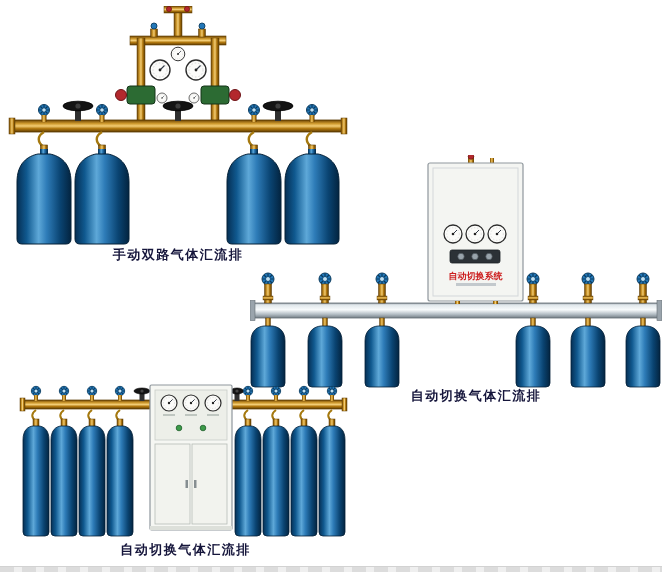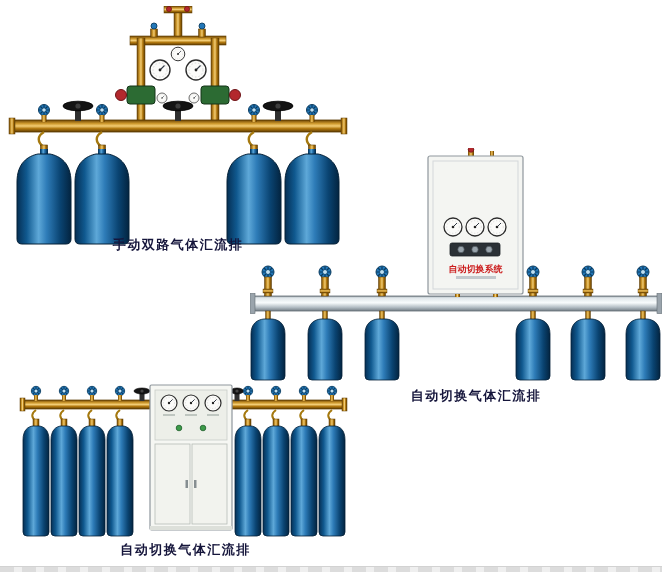--- a/index.html
+++ b/index.html
@@ -126,23 +126,23 @@
   <use xlink:href="#a_bw" href="#a_bw" transform="translate(70,100)"></use>
   <use xlink:href="#a_bw" href="#a_bw" transform="translate(170,100)"></use>
   <use xlink:href="#a_bw" href="#a_bw" transform="translate(270,100)"></use>
 
   <use xlink:href="#a_cyl" href="#a_cyl" x="36"></use>
   <use xlink:href="#a_cyl" href="#a_cyl" x="94"></use>
   <use xlink:href="#a_cyl" href="#a_cyl" x="246"></use>
   <use xlink:href="#a_cyl" href="#a_cyl" x="304"></use>
 </svg>
 </div>
-<div class="caption" style="left:8px;top:236px;width:340px">手动双路气体汇流排</div>
-
-<div class="fig" style="left:250px;top:148px;width:412px;height:244px">
+<div class="caption" style="left:8px;top:246px;width:340px">手动双路气体汇流排</div>
+
+<div class="fig" style="left:250px;top:155px;width:412px;height:244px">
 <svg width="412" height="244" viewBox="0 0 412 244" xmlns="http://www.w3.org/2000/svg" xmlns:xlink="http://www.w3.org/1999/xlink">
   <defs>
     <linearGradient id="b_brassV" x1="0" y1="0" x2="0" y2="1">
       <stop offset="0" stop-color="#6e4503"></stop>
           <stop offset="0.3" stop-color="#cf9a2e"></stop>
       <stop offset="0.5" stop-color="#f2cc74"></stop>
           <stop offset="0.72" stop-color="#b0770e"></stop>
       <stop offset="1" stop-color="#5f3c02"></stop>
     </linearGradient>
     <linearGradient id="b_brassH" x1="0" y1="0" x2="1" y2="0">

